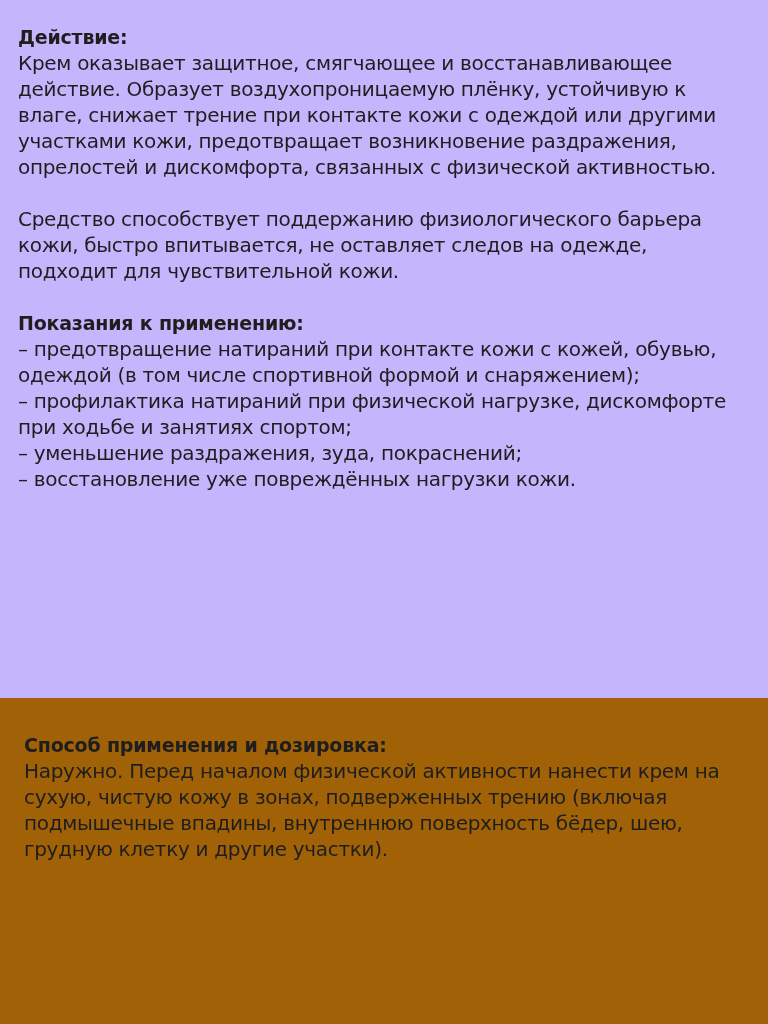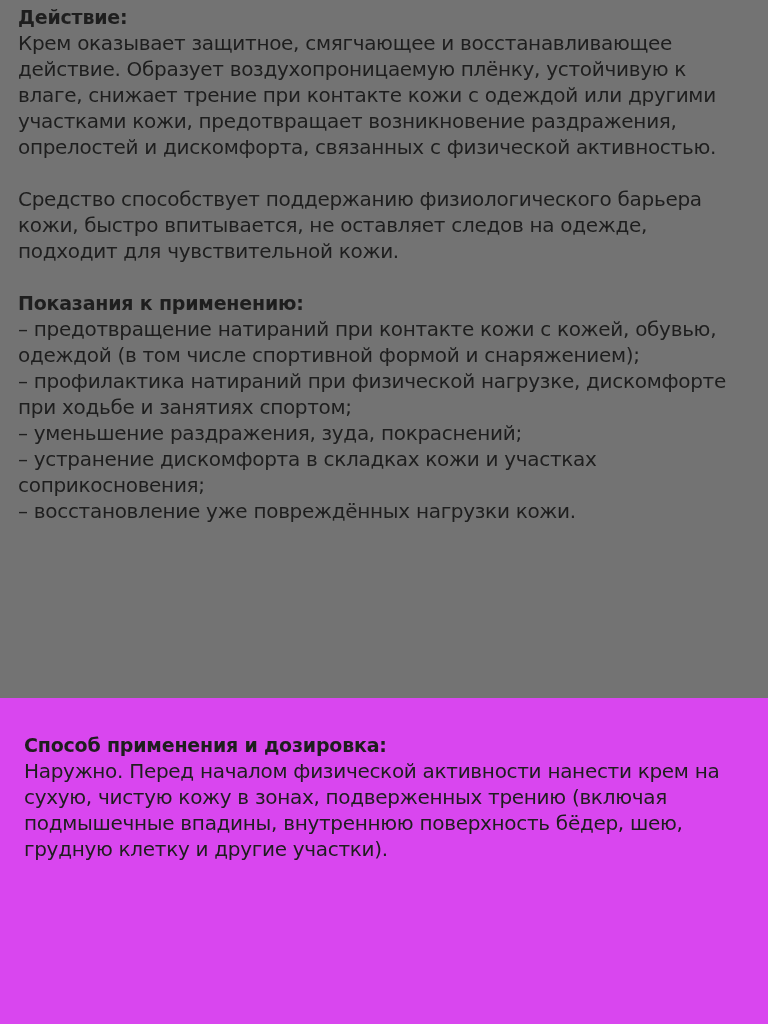--- a/index.html
+++ b/index.html
@@ -2,27 +2,27 @@
 <html><head>
 <meta charset="utf-8">
 <style>
   html, body { margin: 0; padding: 0; }
   body {
     width: 768px; height: 1024px; overflow: hidden;
     font-family: "DejaVu Sans", sans-serif;
     color: #1e1e1e;
   }
   .top {
-    background: #737373;
+    background: #c4b5fd;
     height: 698px;
     box-sizing: border-box;
-    padding: 4px 18px 0 18px;
+    padding: 24px 18px 0 18px;
   }
   .bottom {
-    background: #d946ef;
+    background: #a16207;
     height: 326px;
     box-sizing: border-box;
     padding: 34px 24px 0 24px;
   }
   .heading {
     font-weight: bold;
     font-size: 19px;
     line-height: 26px;
     margin: 0;
     letter-spacing: -0.2px;
@@ -48,21 +48,20 @@
   <h2 class="heading">Действие:</h2>
   <p class="para">Крем оказывает защитное, смягчающее и восстанавливающее действие. Образует воздухопроницаемую плёнку, устойчивую к влаге, снижает трение при контакте кожи с одеждой или другими участками кожи, предотвращает возникновение раздражения, опрелостей и дискомфорта, связанных с физической активностью.</p>
   <div class="gap"></div>
   <p class="para">Средство способствует поддержанию физиологического барьера кожи, быстро впитывается, не оставляет следов на одежде, подходит для чувствительной кожи.</p>
   <div class="gap"></div>
   <h2 class="heading">Показания к применению:</h2>
   <ul class="list">
     <li>– предотвращение натираний при контакте кожи с кожей, обувью, одеждой (в том числе спортивной формой и снаряжением);</li>
     <li>– профилактика натираний при физической нагрузке, дискомфорте при ходьбе и занятиях спортом;</li>
     <li>– уменьшение раздражения, зуда, покраснений;</li>
-    <li>– устранение дискомфорта в складках кожи и участках соприкосновения;</li>
     <li>– восстановление уже повреждённых нагрузки кожи.</li>
   </ul>
 </section>
 
 <section class="bottom">
   <h2 class="heading">Способ применения и дозировка:</h2>
   <p class="para">Наружно. Перед началом физической активности нанести крем на сухую, чистую кожу в зонах, подверженных трению (включая подмышечные впадины, внутреннюю поверхность бёдер, шею, грудную клетку и другие участки).</p>
   <div class="gap"></div>
 </section>
 

